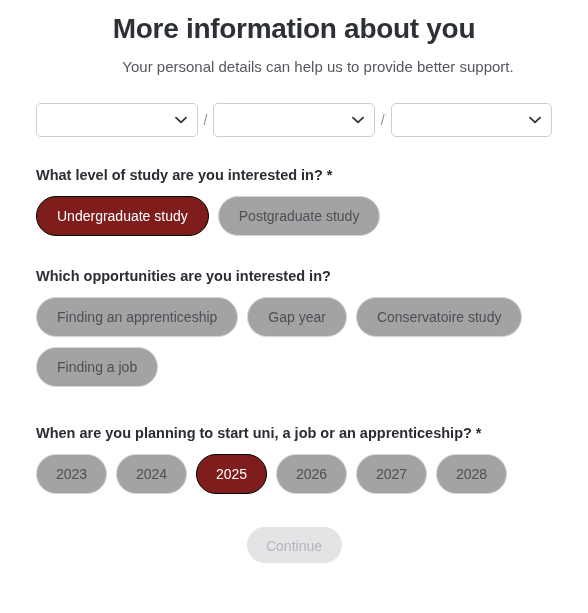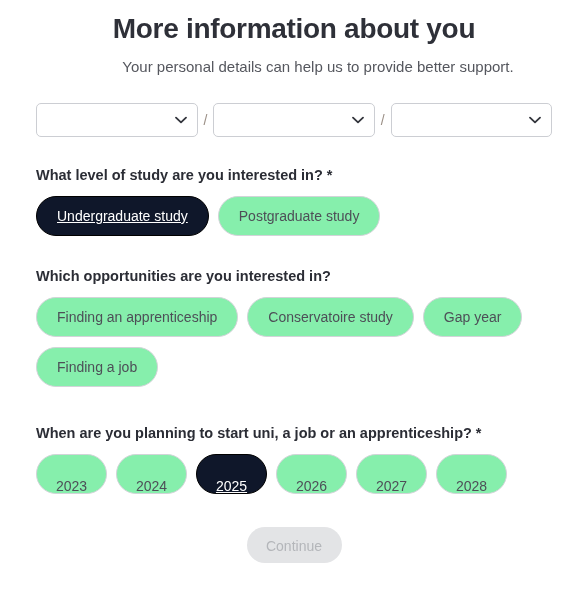--- a/index.html
+++ b/index.html
@@ -113,38 +113,37 @@
     display: flex;
     flex-wrap: wrap;
     gap: 10px 9px;
   }
   .chip {
     box-sizing: border-box;
     height: 40px;
     padding: 0 20px;
     border-radius: 20px;
     border: 1px solid #d2d4d8;
-    background: #86efac;
+    background: #a3a3a3;
     color: #4d4f57;
     font-family: "Liberation Sans", sans-serif;
     font-size: 14px;
     line-height: 38px;
     white-space: nowrap;
     cursor: pointer;
     text-align: center;
   }
   .chip.selected {
-    background: #0f172a;
+    background: #7f1d1d;
     border-color: #000000;
     color: #ffffff;
-    text-decoration: underline;
   }
   .chip.year {
     min-width: 71px;
-    padding: 12px 14px;
+    padding: 0 14px;
   }
 
   
   .sp-dob    { margin-top: 0; }
   .sp-level  { margin-top: 29px; }
   .sp-opps   { margin-top: 31px; }
   .sp-when   { margin-top: 37px; }
 
   
   .footer {
@@ -226,22 +225,22 @@
       <div class="chip-row">
         <button class="chip selected">Undergraduate study</button>
         <button class="chip">Postgraduate study</button>
       </div>
     </div>
 
     <div class="field-group sp-opps">
       <div class="field-label">Which opportunities are you interested in?</div>
       <div class="chip-row">
         <button class="chip">Finding an apprenticeship</button>
+        <button class="chip">Gap year</button>
         <button class="chip">Conservatoire study</button>
-        <button class="chip">Gap year</button>
         <button class="chip">Finding a job</button>
       </div>
     </div>
 
     <div class="field-group sp-when">
       <div class="field-label">When are you planning to start uni, a job or an apprenticeship? *</div>
       <div class="chip-row">
         <button class="chip year">2023</button>
         <button class="chip year">2024</button>
         <button class="chip year selected">2025</button>

